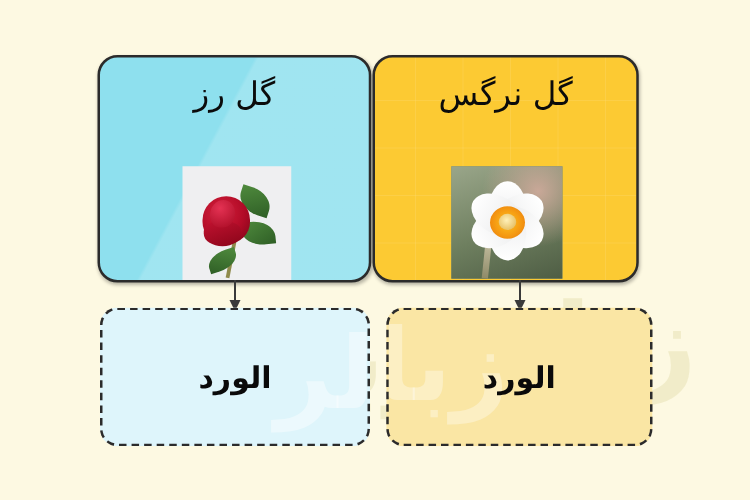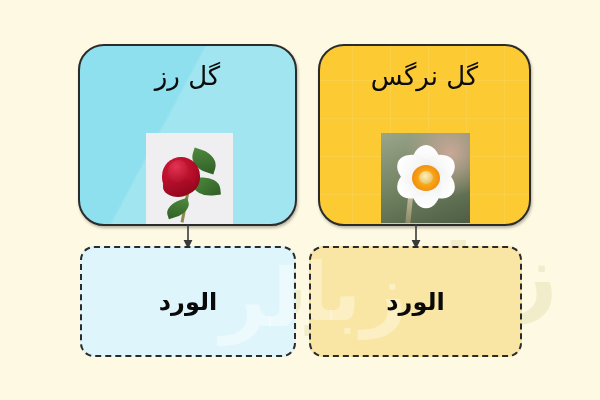--- a/index.html
+++ b/index.html
@@ -32,36 +32,36 @@
     pointer-events: none;
     direction: rtl;
   }
   .wm-1 { left: 170px; top: 235px; }
   .wm-2 { left: 370px; top: 225px; }
 
   
   .card {
     position: absolute;
     border: 2px solid #2b2b2b;
-    border-radius: 26px;
+    border-radius: 16px;
     box-sizing: border-box;
     overflow: hidden;
     box-shadow: 1px 2px 3px rgba(0,0,0,0.28);
   }
   .card-blue {
     left: 78px;
     top: 44px;
     width: 219px;
     height: 182px;
     background:
       linear-gradient(118deg, rgba(255,255,255,0.00) 0%, rgba(255,255,255,0.00) 40%, rgba(255,255,255,0.16) 41%, rgba(255,255,255,0.16) 100%),
       #8EE0EE;
   }
   .card-yellow {
-    left: 318px;
+    left: 298px;
     top: 44px;
     width: 213px;
     height: 182px;
     background: #FCCA33;
   }
   .card-yellow .tile-pattern {
     position: absolute;
     inset: 0;
     opacity: 0.33;
     background-image:

